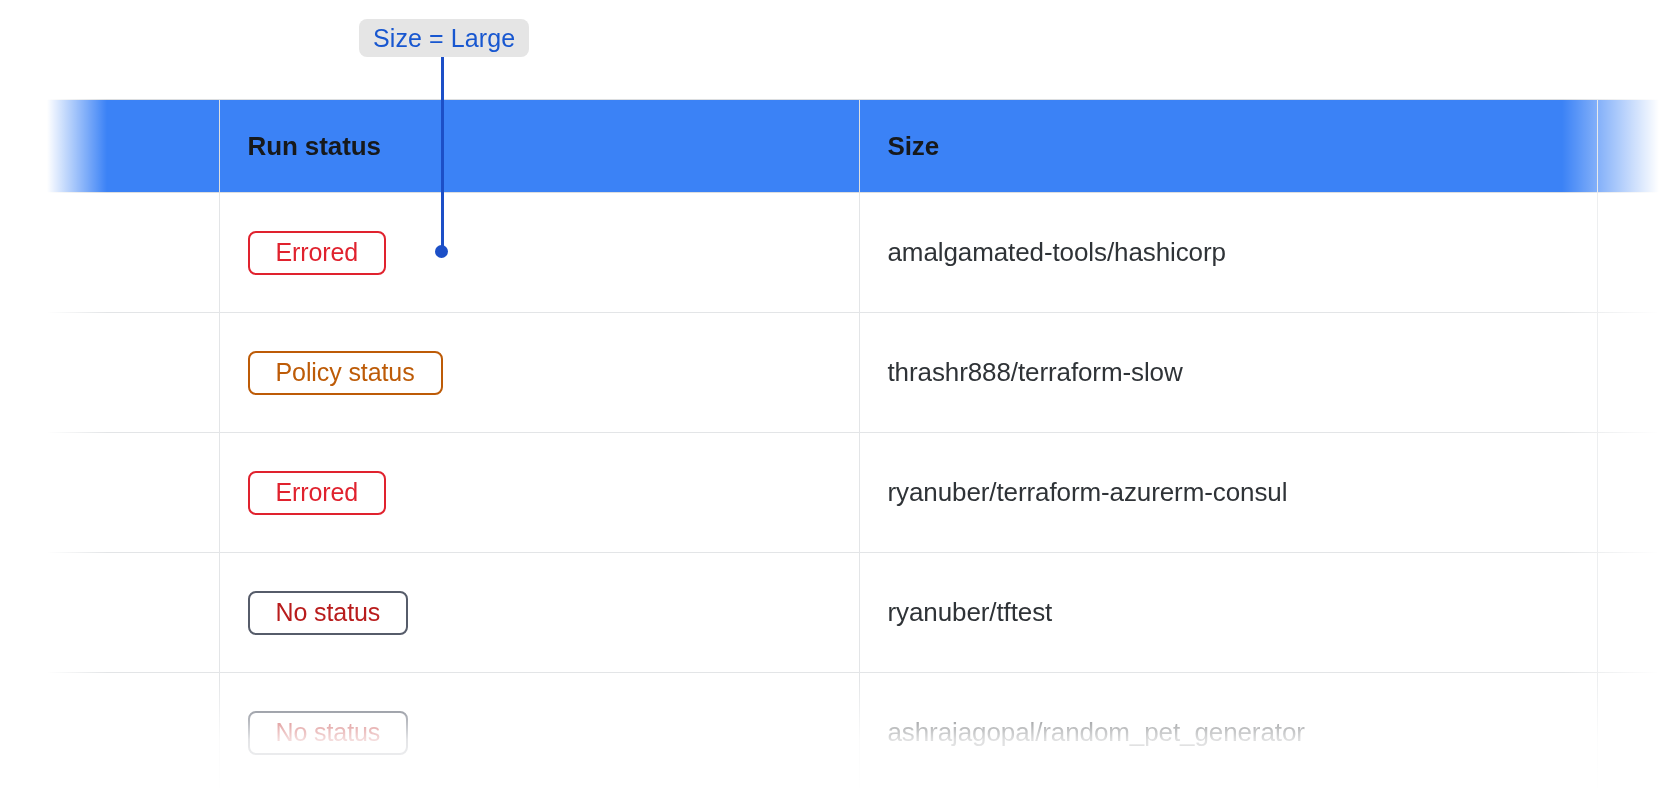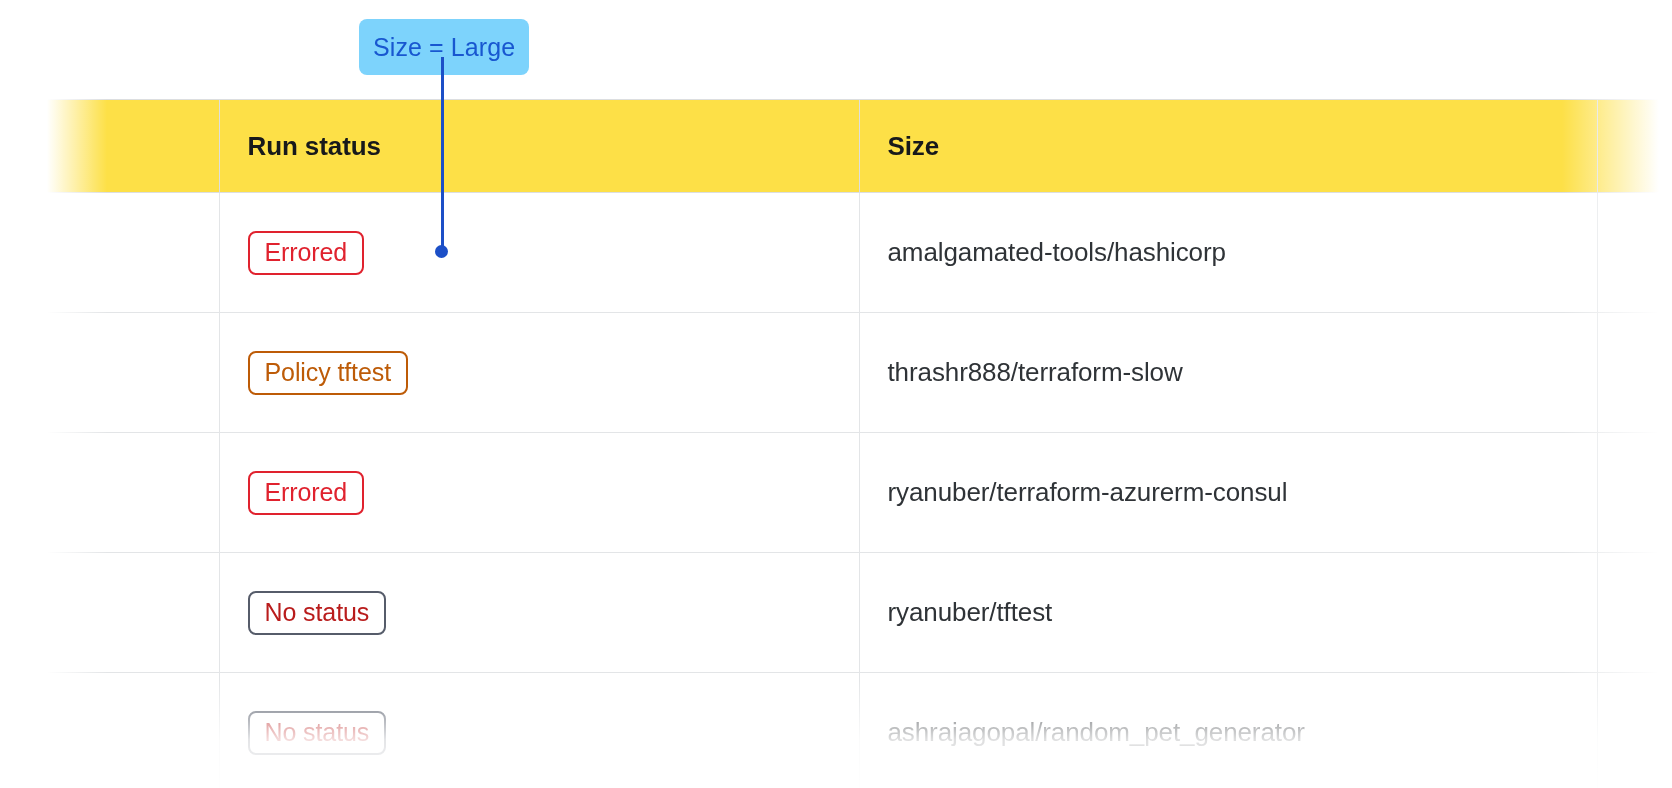--- a/index.html
+++ b/index.html
@@ -29,26 +29,26 @@
     left: 0; top: 0;
     width: 1672px;
     height: 788px;
     pointer-events: none;
     z-index: 50;
   }
   .annotation-badge {
     position: absolute;
     left: 359px;
     top: 19px;
-    height: 56px;
+    height: 38px;
     padding: 0 14px;
     display: flex;
     align-items: center;
     justify-content: center;
-    background: #7dd3fc;
+    background: #e5e5e5;
     color: #1857d0;
     border-radius: 8px;
     font-size: 25px;
     font-weight: 400;
     letter-spacing: 0.1px;
     white-space: nowrap;
     pointer-events: auto;
   }
   .annotation-line {
     position: absolute;
@@ -86,21 +86,21 @@
     border-collapse: collapse;
     table-layout: fixed;
   }
 
   .data-table col.c-select { width: 172px; }
   .data-table col.c-status { width: 640px; }
   .data-table col.c-repo   { width: 738px; }
   .data-table col.c-extra  { width: 150px; }
 
   .data-table thead th {
-    background: #fde047;
+    background: #3b82f6;
     border-top: 1px solid #dcdee0;
     border-bottom: 1px solid #dcdee0;
     border-right: 1px solid #dcdee0;
     height: 93px;
     padding: 0 0 0 28px;
     text-align: left;
     vertical-align: middle;
     font-size: 26px;
     font-weight: 700;
     color: #17191b;
@@ -126,21 +126,21 @@
   }
   .data-table tbody td.col-select { padding: 0; }
   .data-table tbody td.col-extra { border-right: none; }
 
   
   .status-pill {
     display: inline-flex;
     align-items: center;
     justify-content: center;
     height: 44px;
-    padding: 0 15px;
+    padding: 0 26px;
     border-radius: 8px;
     border: 2px solid currentColor;
     font-size: 25px;
     line-height: 1;
     font-weight: 400;
     white-space: nowrap;
     background: #ffffff;
   }
   .status-pill.errored        { color: #e0222e; }
   .status-pill.policy-checked { color: #bd5b07; }
@@ -205,21 +205,21 @@
             </span>
           </td>
           <td class="col-repo">amalgamated-tools/hashicorp</td>
           <td class="col-extra"></td>
         </tr>
 
         <tr>
           <td class="col-select"></td>
           <td class="col-status">
             <span class="status-pill policy-checked">
-              <span class="pill-text">Policy tftest</span>
+              <span class="pill-text">Policy status</span>
             </span>
           </td>
           <td class="col-repo">thrashr888/terraform-slow</td>
           <td class="col-extra"></td>
         </tr>
 
         <tr>
           <td class="col-select"></td>
           <td class="col-status">
             <span class="status-pill errored">

